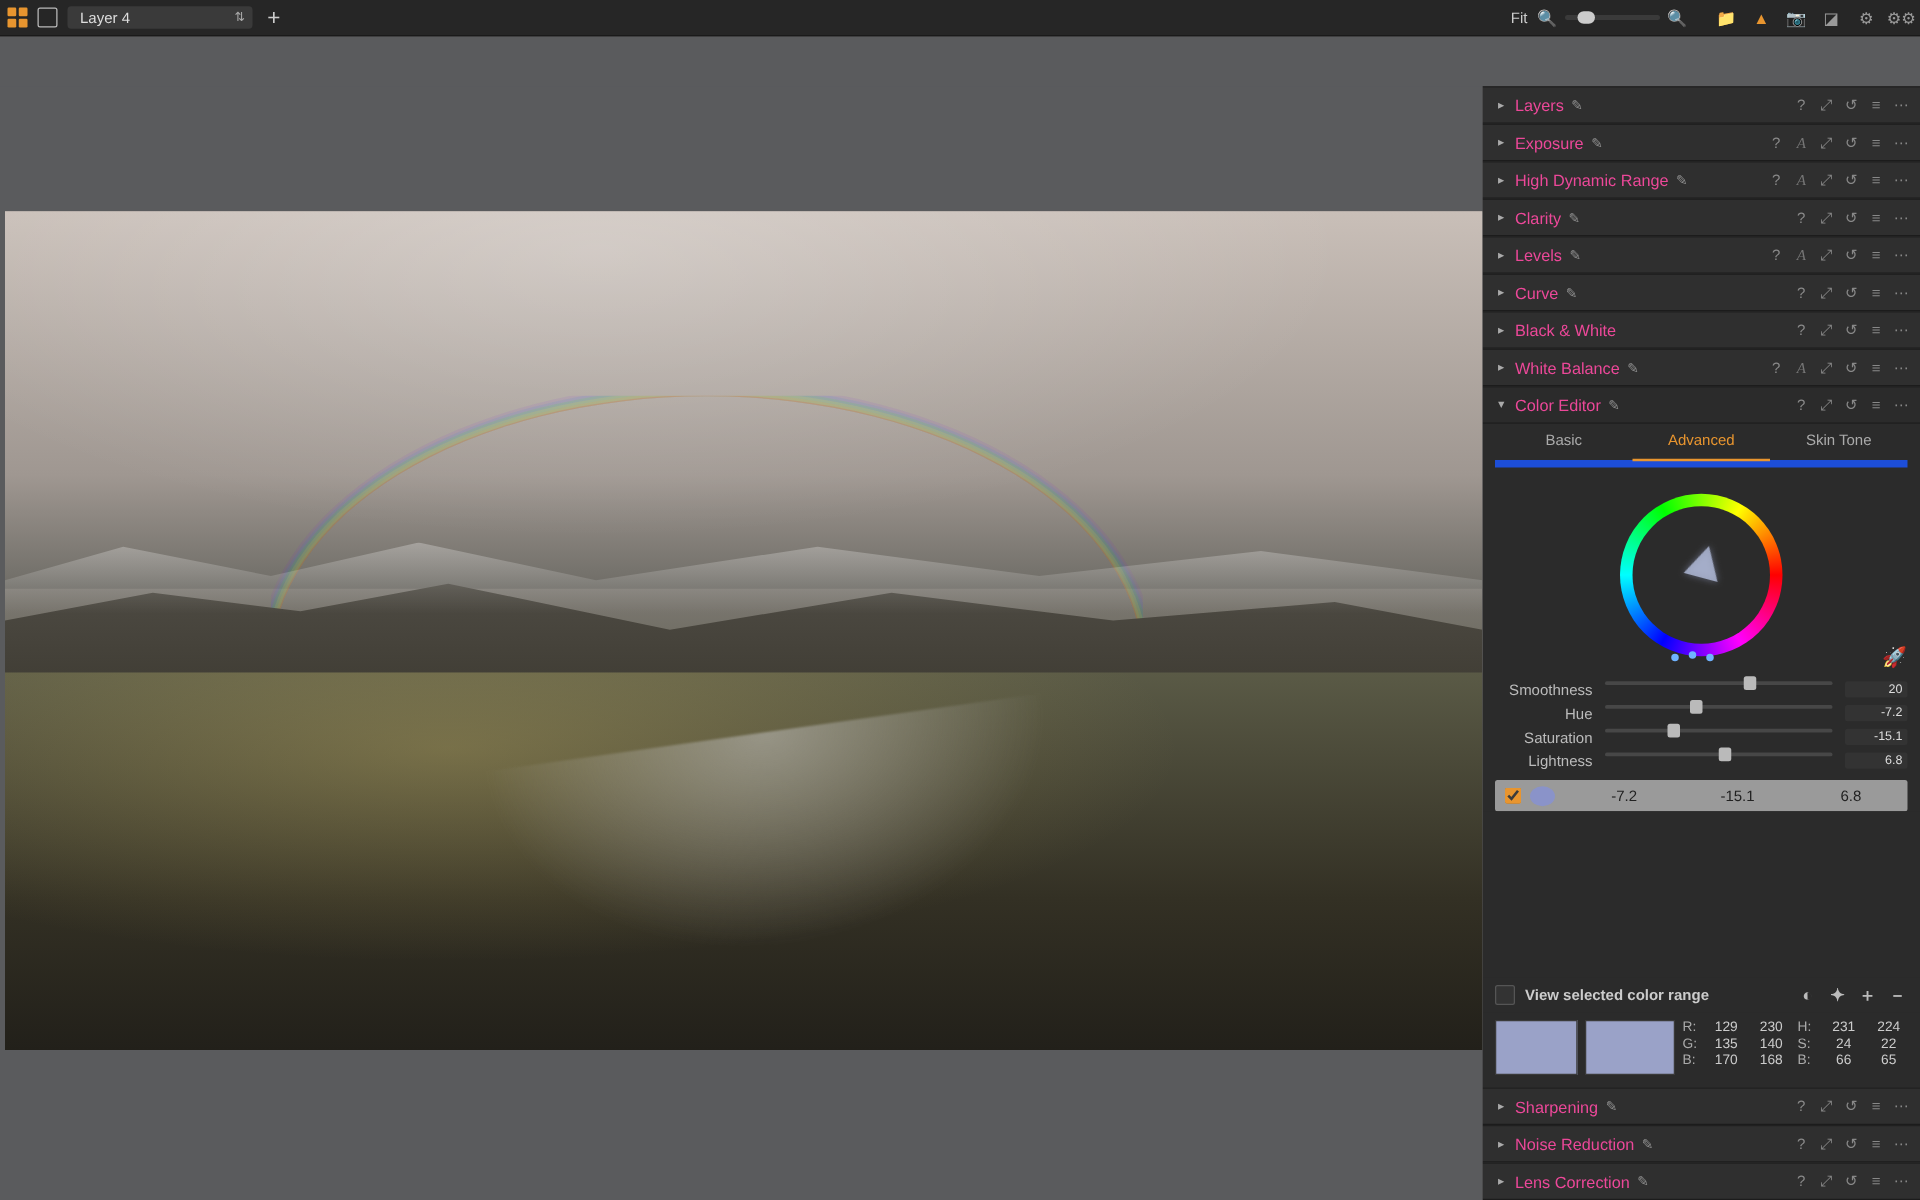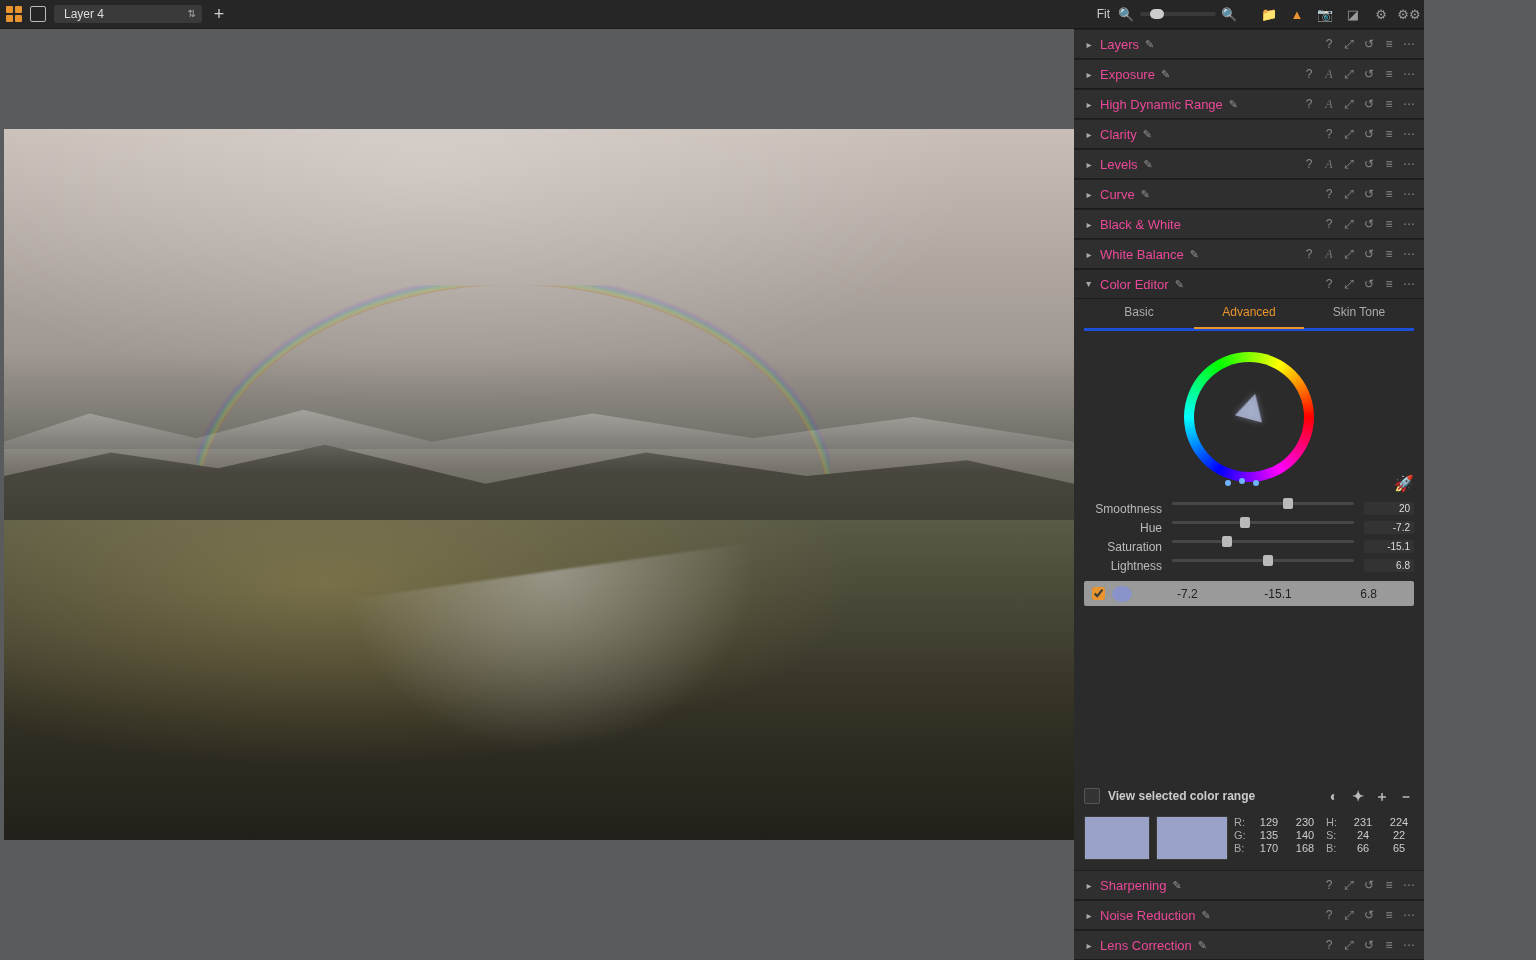--- a/index.html
+++ b/index.html
@@ -6,21 +6,21 @@
     margin: 0;
     padding: 0;
     background: #5a5b5d;
     font-family: -apple-system, BlinkMacSystemFont, "Helvetica Neue", Arial, sans-serif;
     font-size: 13px;
     color: #ccc;
     width: 1536px;
     height: 960px;
     overflow: hidden;
   }
-  .app { display: flex; flex-direction: column; width: 1424px; height: 960px; }
+  .app { display: flex; flex-direction: column; width: 1536px; height: 960px; gap: 40px; }
   .topbar {
     height: 28px;
     background: #262626;
     display: flex;
     align-items: center;
     padding: 0 6px;
     gap: 8px;
     border-bottom: 1px solid #1a1a1a;
     flex: 0 0 28px;
   }
@@ -106,21 +106,21 @@
   .section .chev { width:14px; text-align:center; color:#aaa; font-size:10px;}
   .section .title { color:#ec4899; margin-left:4px;}
   .section .brush { margin-left:6px; opacity:.6; font-size:11px;}
   .section .right-tools { margin-left:auto; display:flex; gap:6px; align-items:center; color:#888;}
   .section .right-tools span { font-size:12px; width:14px; text-align:center;}
   .section .right-tools .a-letter { font-family: Georgia, serif; font-style:italic; color:#777;}
   .section.open { background:#2b2b2b;}
   .section.open .chev { transform: rotate(90deg); display:inline-block;}
   
   .color-editor-body { background:#2b2b2b; padding:0 10px 0 10px; }
-  .tabs3 { display:flex; border-bottom:3px solid #1d4ed8; }
+  .tabs3 { display:flex; border-bottom:6px solid #1d4ed8; }
   .tabs3 div { flex:1; text-align:center; padding:6px 0 8px; font-size:12px; color:#aaa; cursor:default;}
   .tabs3 div.active { color:#e8952f; border-bottom:2px solid #e8952f; margin-bottom:-1px;}
   .wheel-wrap { position:relative; height:160px; display:flex; align-items:center; justify-content:center; margin-top:6px;}
   .wheel {
     width:130px; height:130px; border-radius:50%;
     background: conic-gradient(from 90deg, red, magenta, blue, cyan, lime, yellow, red);
     position:relative;
   }
   .wheel::after {
     content:""; position:absolute; inset:10px; border-radius:50%;

